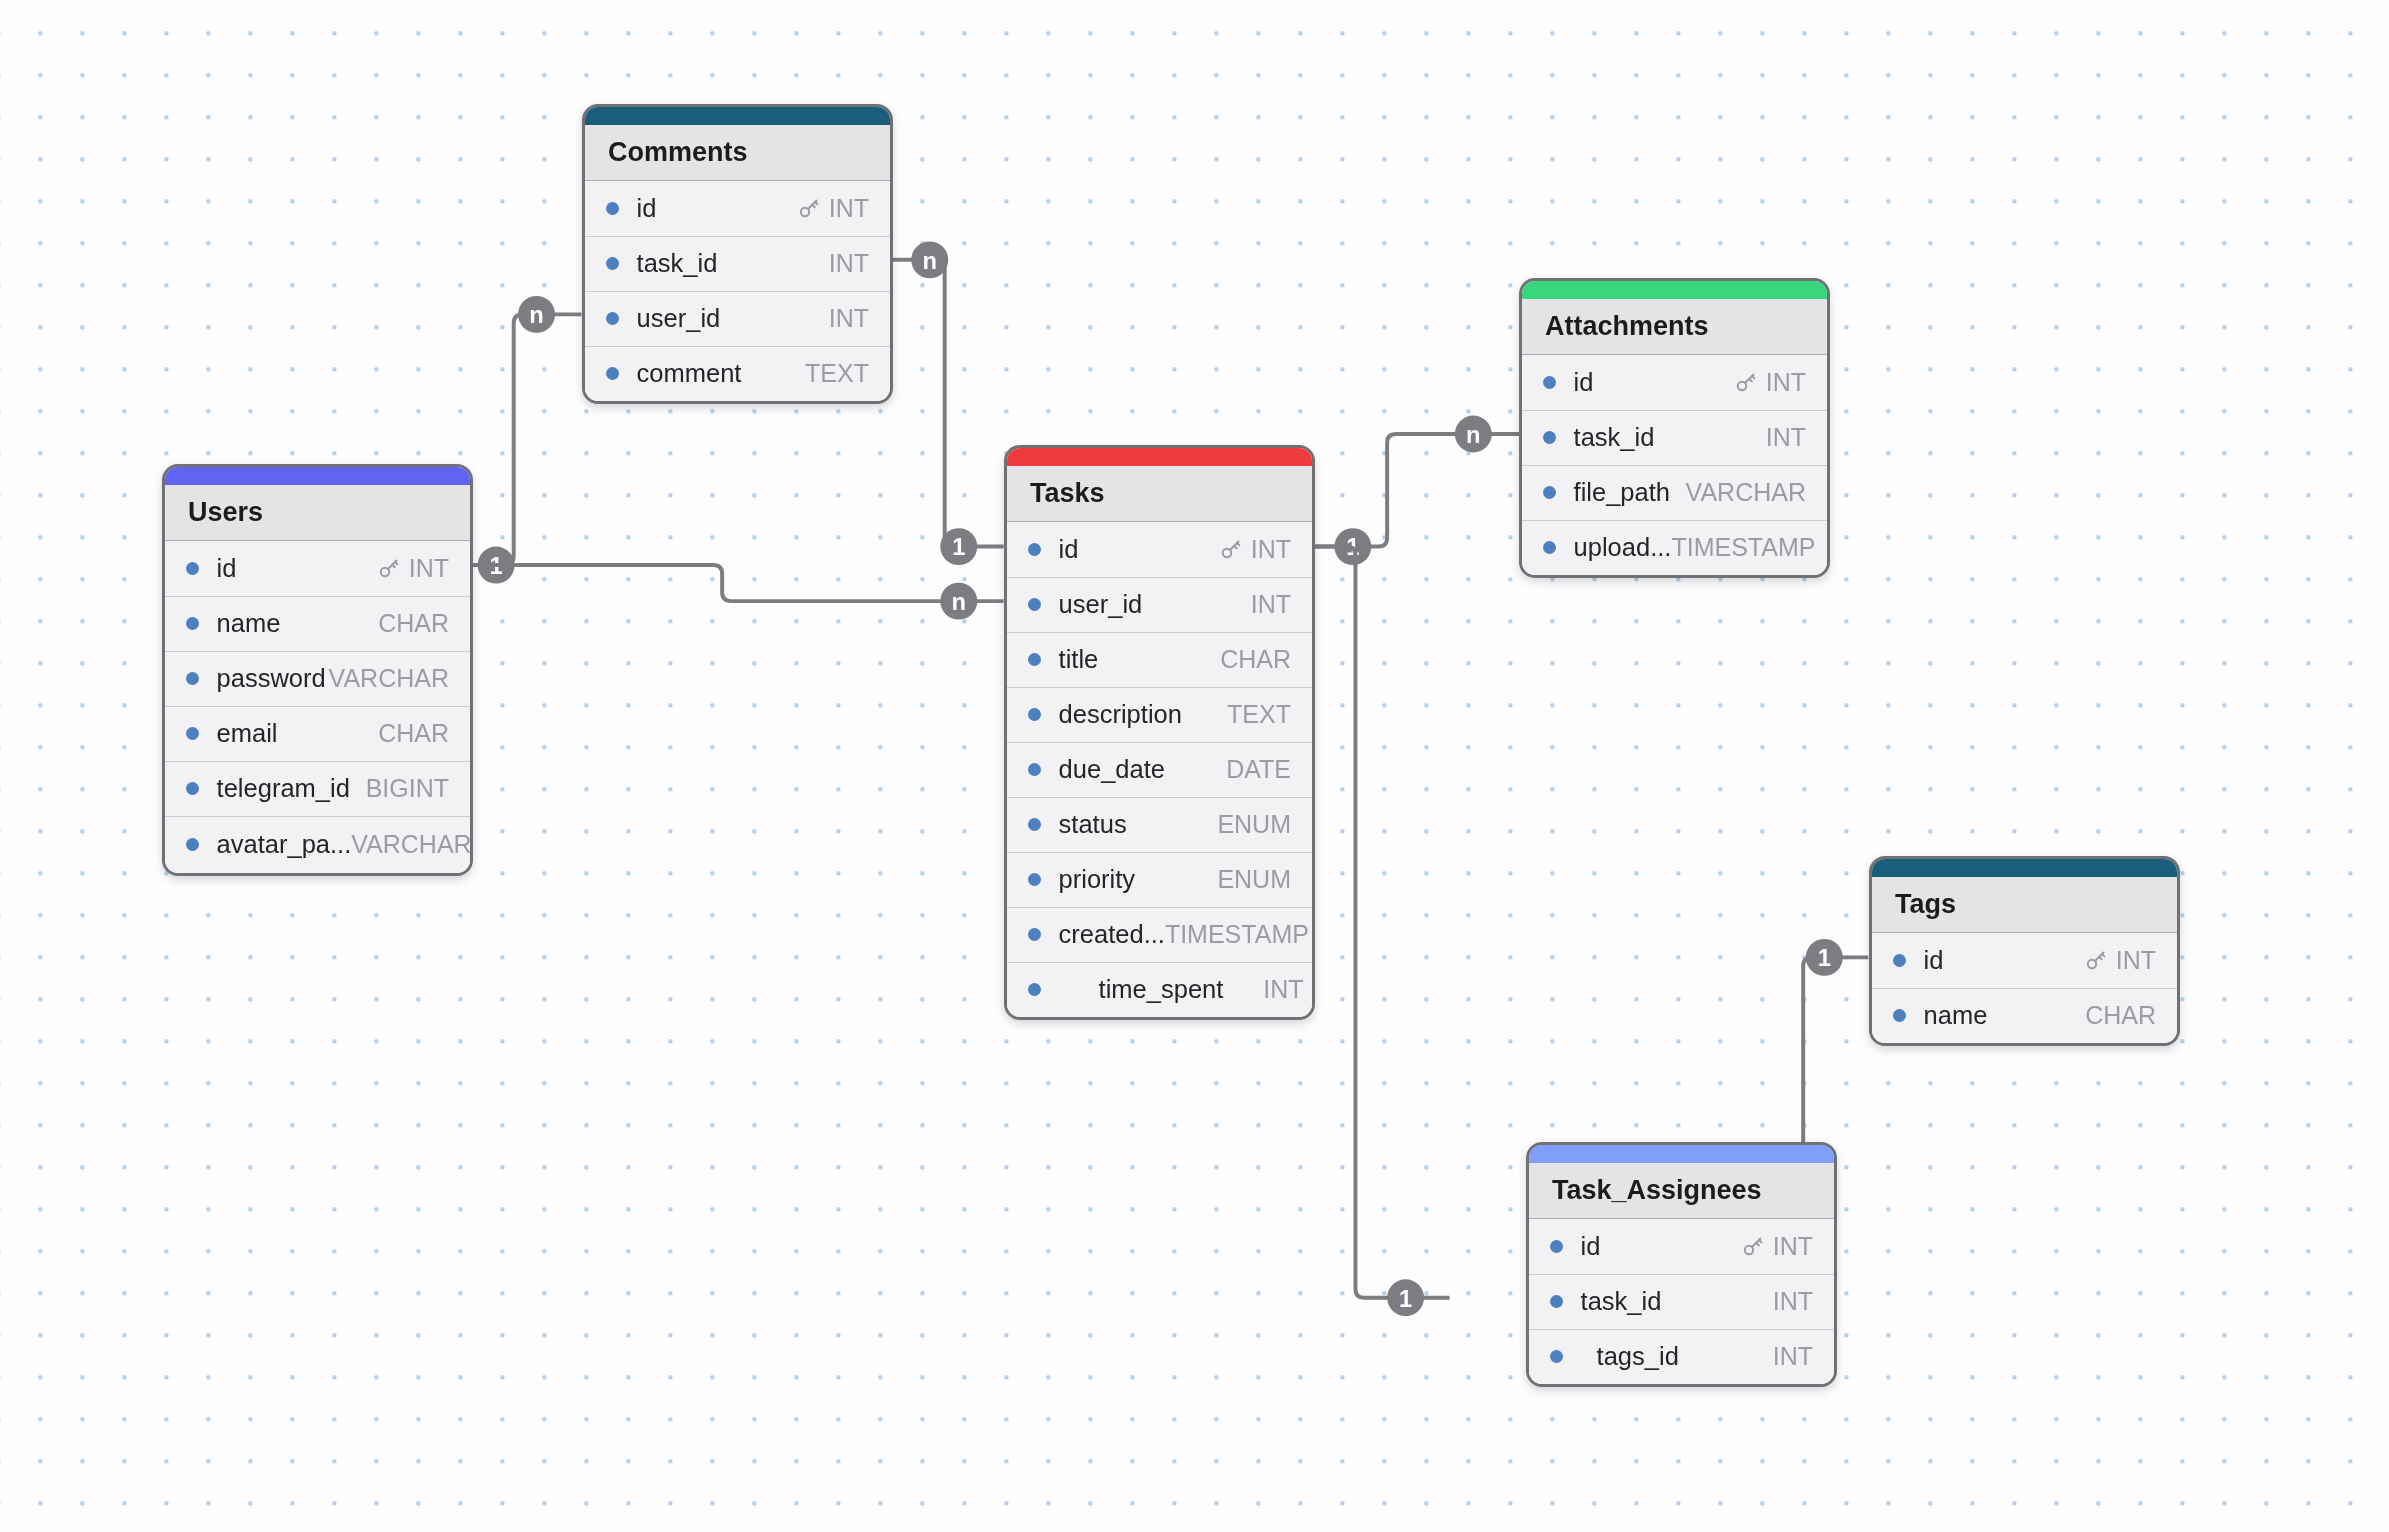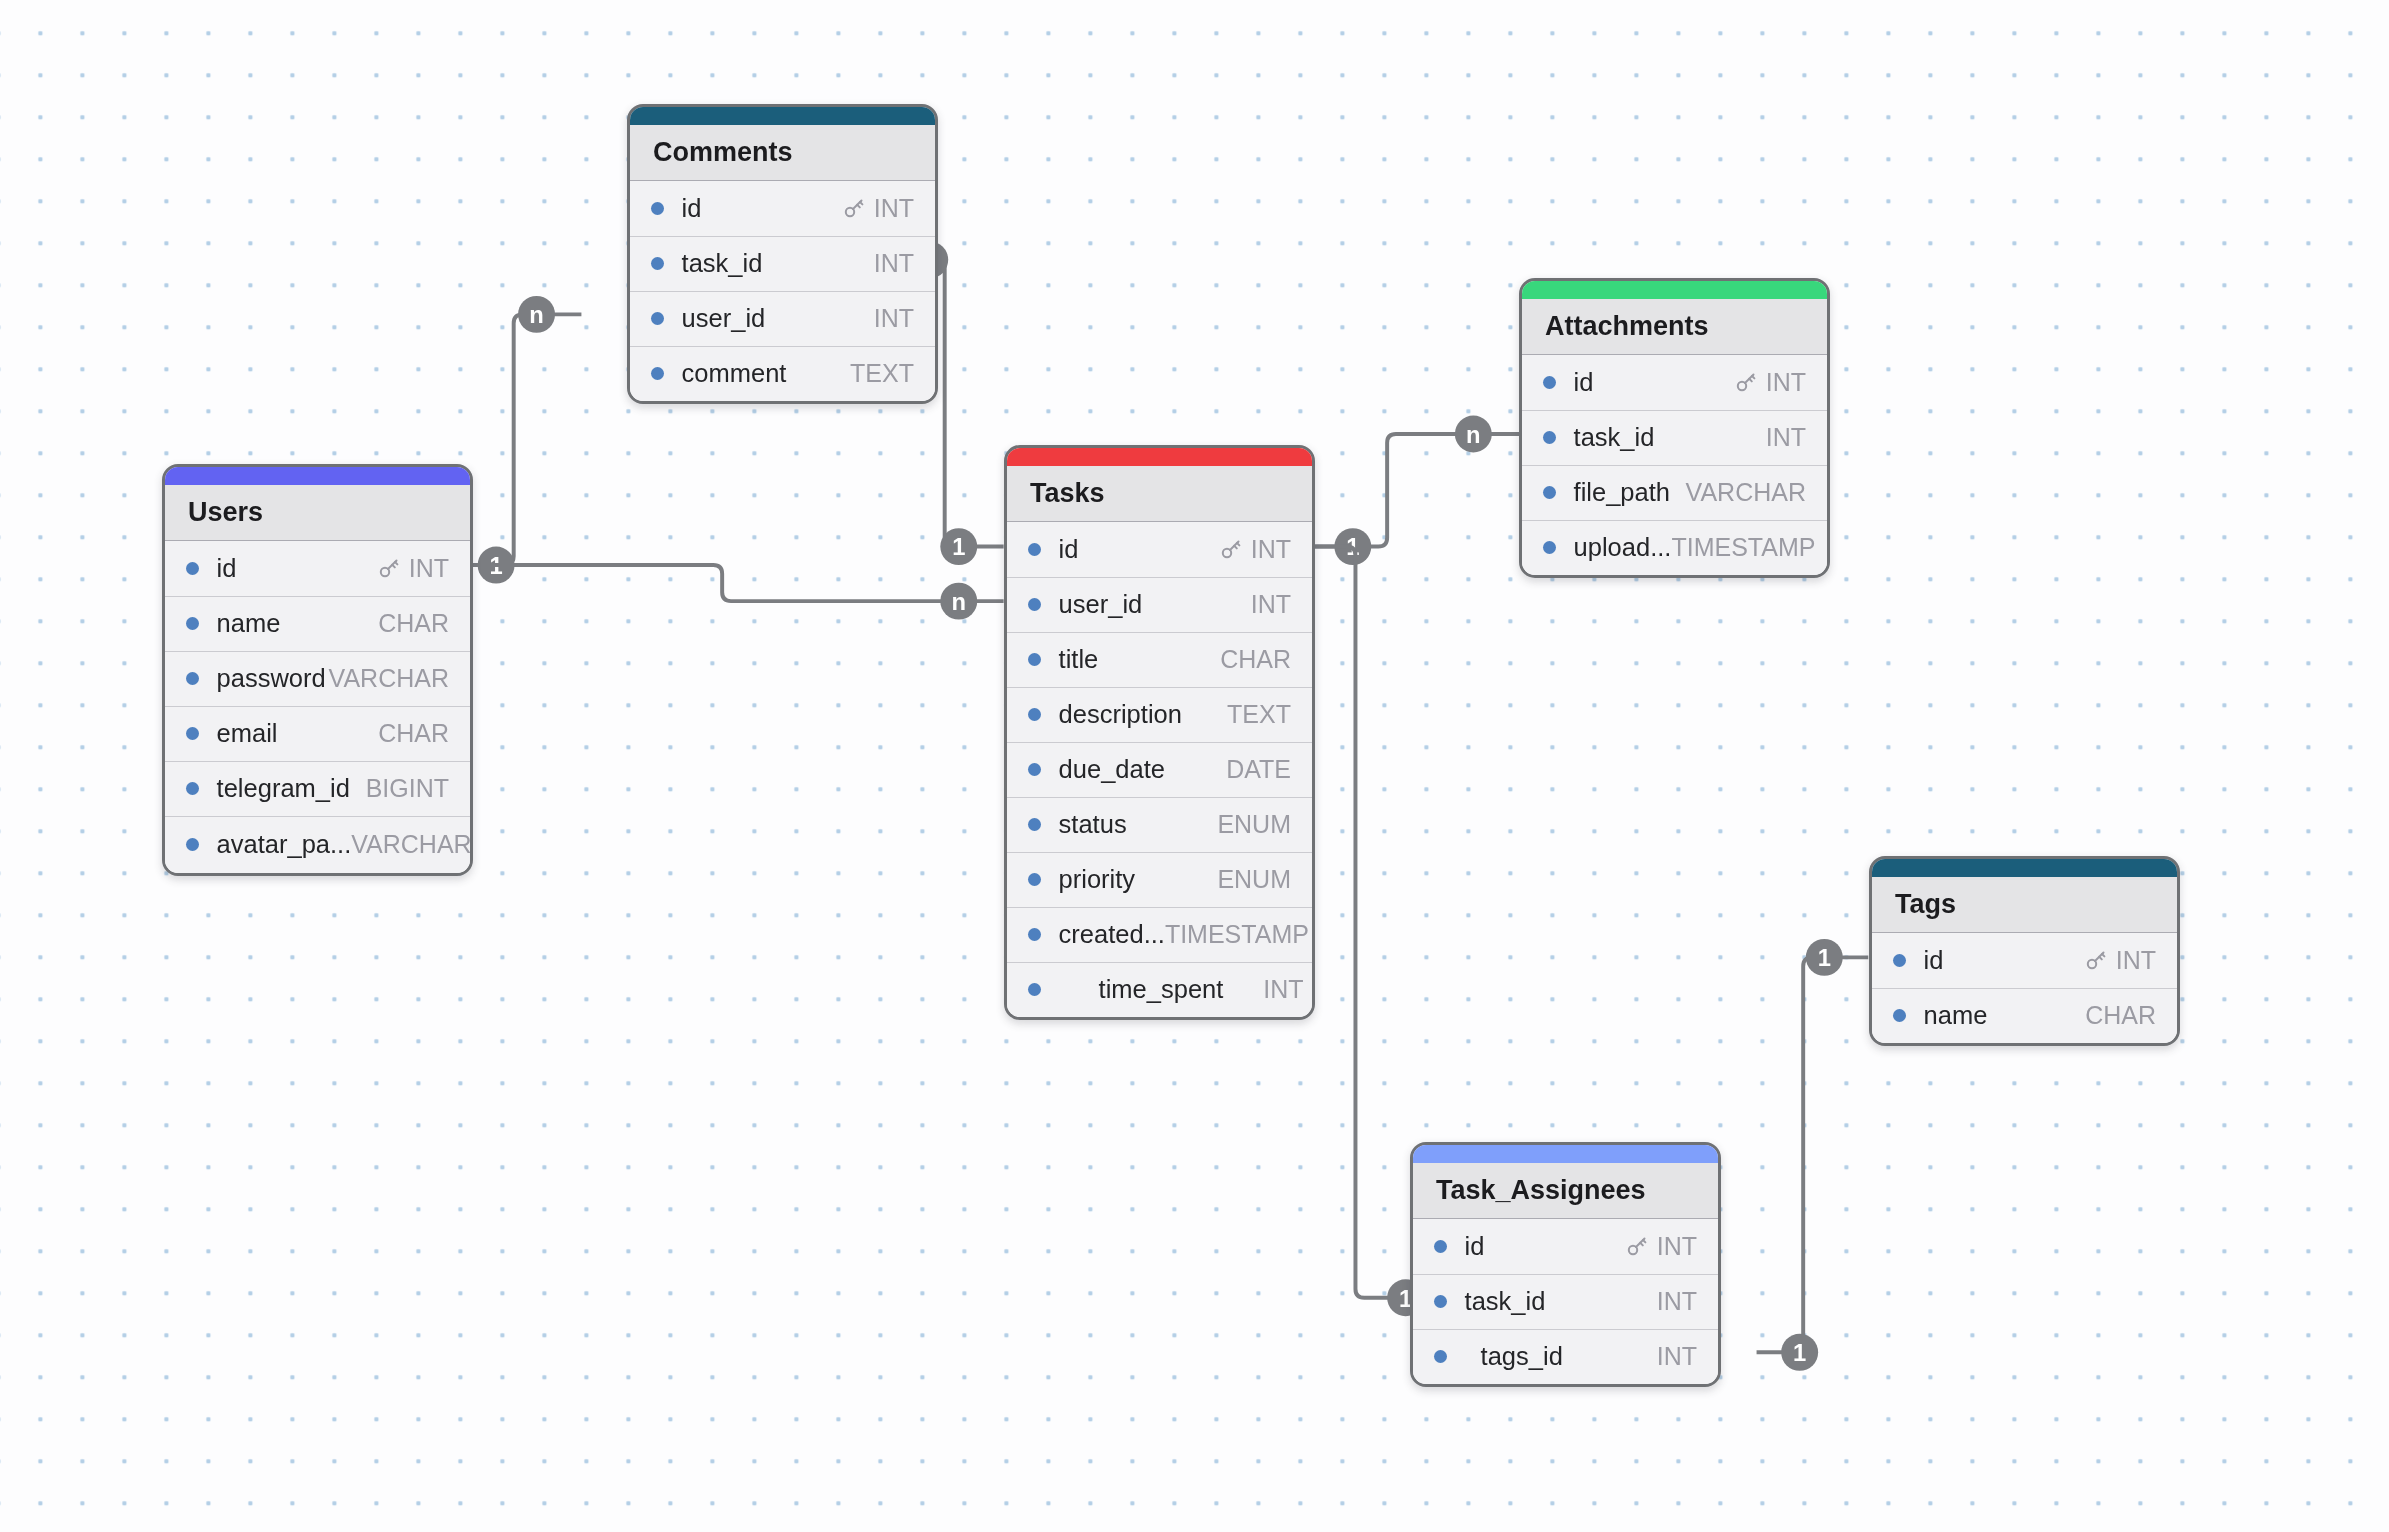--- a/index.html
+++ b/index.html
@@ -97,21 +97,21 @@
       <g>
         <circle cx="2046" cy="1537" r="21" fill="#7b7d81"></circle>
         <text x="2046" y="1538">1</text>
       </g>
       <g>
         <circle cx="2074" cy="1088" r="21" fill="#7b7d81"></circle>
         <text x="2074" y="1089">1</text>
       </g>
     </svg>
   <div id="table-layer">
-      <div class="table" style="left: 582px; top: 104px; width: 305px; margin-left: 45px;">
+      <div class="table" style="left: 582px; top: 104px; width: 305px;">
         <div class="color-bar" style="background: rgb(27, 94, 123);"></div>
         <div class="title-row" style="height: 56px;">
           <span class="tname">Comments</span>
         </div>
         <div class="frow" style="height: 55px;">
           <span class="fdot"></span>
           <span class="fname">id</span>
           <span class="ftype">
             <span class="key-icon">
               <svg width="24" height="24" viewBox="0 0 24 24" fill="none" stroke="#9b9ba3" stroke-width="2" stroke-linecap="round" stroke-linejoin="round">
@@ -342,21 +342,21 @@
           </span>
         </div>
         <div class="frow" style="height: 55px;">
           <span class="fdot"></span>
           <span class="fname">name</span>
           <span class="ftype">
             <span>CHAR</span>
           </span>
         </div>
       </div>
-      <div class="table" style="left: 1410px; top: 1142px; width: 305px;">
+      <div class="table" style="left: 1526px; top: 1142px; width: 305px;">
         <div class="color-bar" style="background: rgb(127, 159, 251);"></div>
         <div class="title-row" style="height: 56px;">
           <span class="tname">Task_Assignees</span>
         </div>
         <div class="frow" style="height: 55px;">
           <span class="fdot"></span>
           <span class="fname">id</span>
           <span class="ftype">
             <span class="key-icon">
               <svg width="24" height="24" viewBox="0 0 24 24" fill="none" stroke="#9b9ba3" stroke-width="2" stroke-linecap="round" stroke-linejoin="round">

